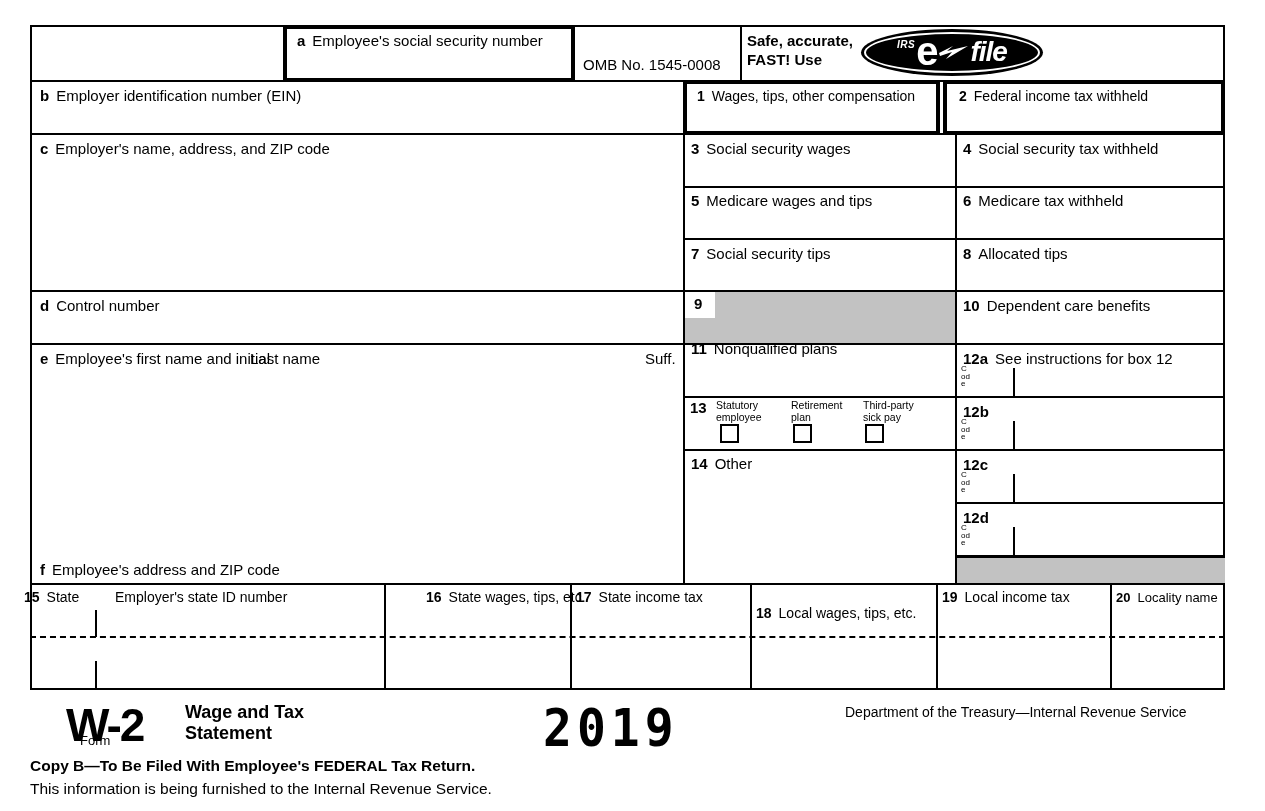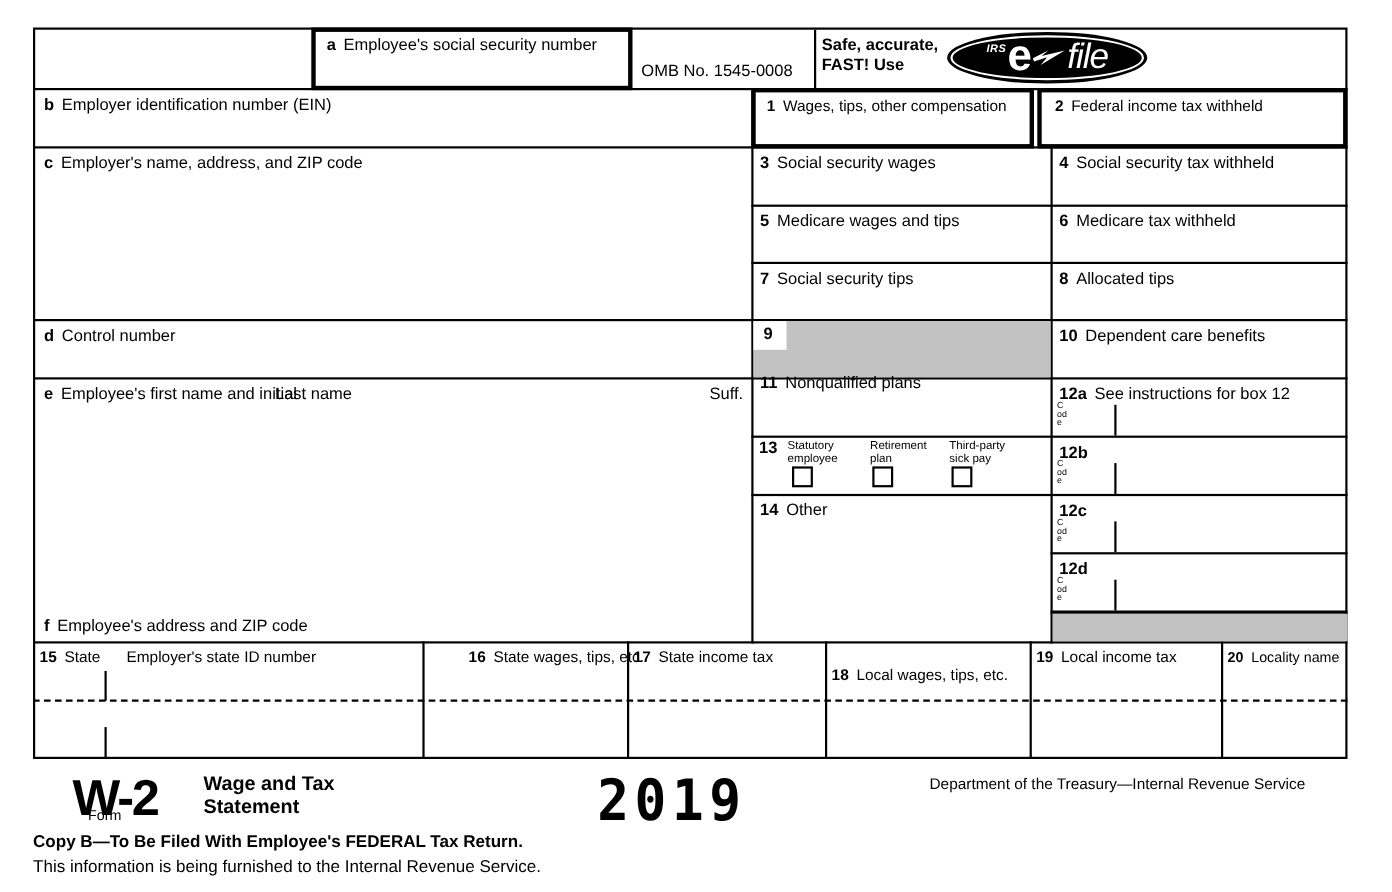--- a/index.html
+++ b/index.html
@@ -21,21 +21,21 @@
   .chip9{position:absolute;left:0;top:0;width:30px;height:26px;background:#fff;
          font-weight:700;font-size:15px;padding-left:9px;padding-top:3px;box-sizing:border-box;}
   .tagline{position:absolute;font-weight:700;font-size:15px;line-height:19px;}
   .visit{position:absolute;font-size:15px;line-height:19px;}
   .visit .it{font-style:italic;}
   .efile-logo{position:absolute;width:182px;height:47px;background:#000;border-radius:50%;
               display:flex;align-items:center;justify-content:center;color:#fff;}
   .efile-ring{position:absolute;inset:3px;border:2px solid #fff;border-radius:50%;}
   .efile-irs{font-size:10px;font-weight:700;font-style:italic;margin:-16px 1px 0 0;letter-spacing:.5px;}
   .efile-e{font-size:40px;font-weight:700;line-height:40px;margin-top:-4px;}
-  .efile-file{font-size:32px;font-weight:400;font-style:italic;letter-spacing:-1px;margin-top:-2px;}
+  .efile-file{font-size:28px;font-weight:700;font-style:italic;letter-spacing:-1px;margin-top:-2px;}
   .ft-form{position:absolute;font-size:13px;margin-left:48px;}
   .ft-w2{position:absolute;font-size:46px;font-weight:800;letter-spacing:-2px;line-height:46px;}
   .ft-title{position:absolute;font-size:18px;font-weight:700;line-height:21px;}
   .ft-year{position:absolute;font-family:"DejaVu Sans Mono",monospace;font-weight:700;
            font-size:48px;letter-spacing:5px;transform:scaleY(1.08);}
   .ft-agency{position:absolute;font-size:14px;}
   .ft-copy{position:absolute;font-size:15.5px;font-weight:700;}
   .ft-furnish{position:absolute;font-size:15.5px;}
 </style>
 </head>
@@ -209,21 +209,21 @@
   </div>
   <div class="codev" style="left:961px;top:471px;">Code</div>
 
   <div class="lbl" style="left:963px;top:509px;">
     <b class="n">12d</b>
   </div>
   <div class="codev" style="left:961px;top:524px;">Code</div>
 
   <div class="grayfill" style="left:957px;top:558px;width:268px;height:25px;"></div>
 
-  <div class="lbl sm" style="left:36px;top:589px;">
+  <div class="lbl sm" style="left:24px;top:589px;">
     <b class="n">15</b>
     <span>State</span>
   </div>
   <div class="lbl sm" style="left:115px;top:589px;">
     <span>Employer's state ID number</span>
   </div>
   <div class="lbl sm" style="left:390px;top:589px;margin-left:36px;">
     <b class="n">16</b>
     <span>State wages, tips, etc.</span>
   </div>

